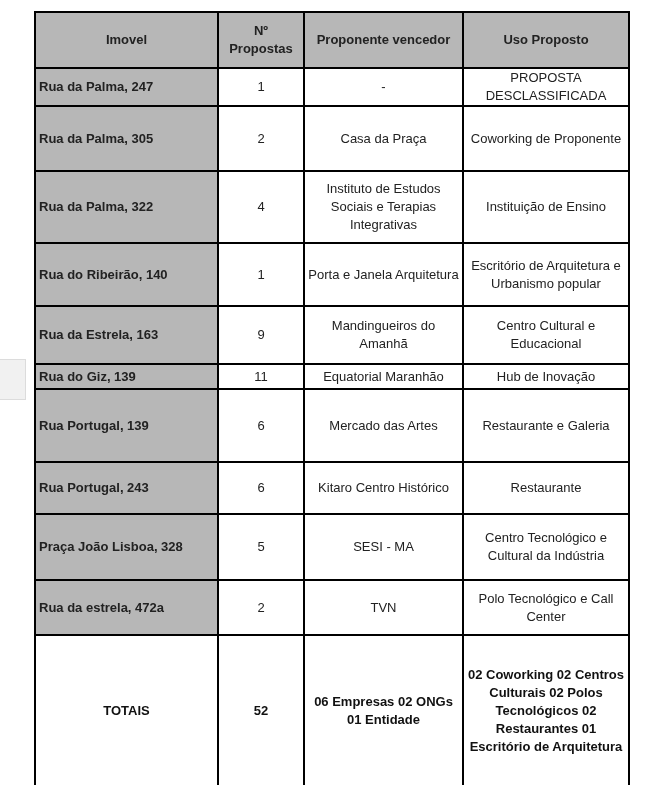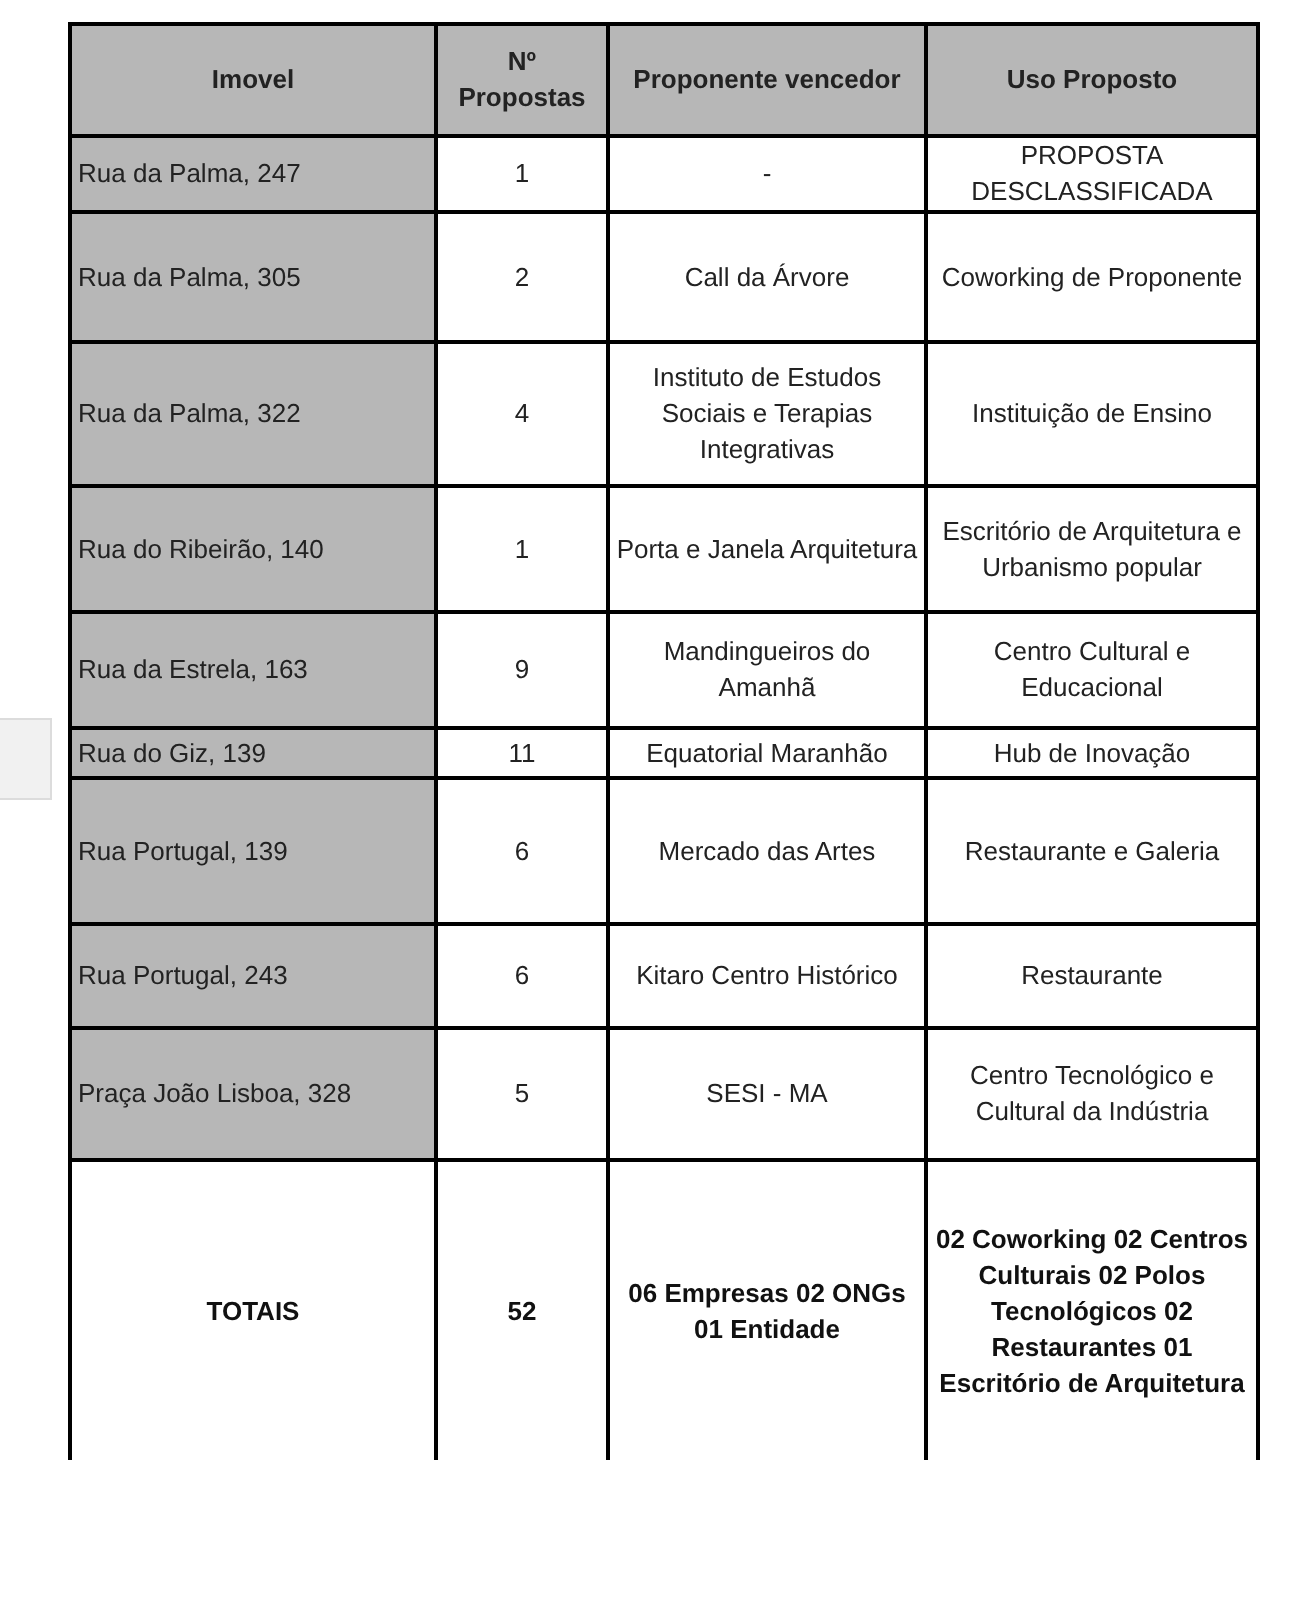--- a/index.html
+++ b/index.html
@@ -49,21 +49,21 @@
       font-weight: normal;
     }
     th {
       background: #b7b7b7;
       font-weight: bold;
       color: #222;
     }
     td.addr {
       background: #b7b7b7;
       text-align: left;
-      font-weight: normal;
+      font-weight: bold;
       color: #222;
     }
     tr.totals td {
       font-weight: bold;
       border-bottom: none;
       color: #111;
     }
     tr.totals td.addr-total {
       background: #fff;
       text-align: center;
@@ -93,21 +93,21 @@
     <tbody>
       <tr style="height:37px">
         <td class="addr">Rua da Palma, 247</td>
         <td>1</td>
         <td>-</td>
         <td>PROPOSTA DESCLASSIFICADA</td>
       </tr>
       <tr style="height:65px">
         <td class="addr">Rua da Palma, 305</td>
         <td>2</td>
-        <td>Call da Árvore</td>
+        <td>Casa da Praça</td>
         <td>Coworking de Proponente</td>
       </tr>
       <tr style="height:72px">
         <td class="addr">Rua da Palma, 322</td>
         <td>4</td>
         <td>Instituto de Estudos Sociais e Terapias Integrativas</td>
         <td>Instituição de Ensino</td>
       </tr>
       <tr style="height:63px">
         <td class="addr">Rua do Ribeirão, 140</td>
@@ -138,20 +138,26 @@
         <td>6</td>
         <td>Kitaro Centro Histórico</td>
         <td>Restaurante</td>
       </tr>
       <tr style="height:66px">
         <td class="addr">Praça João Lisboa, 328</td>
         <td>5</td>
         <td>SESI - MA</td>
         <td>Centro Tecnológico e Cultural da Indústria</td>
       </tr>
+      <tr style="height:55px">
+        <td class="addr">Rua da estrela, 472a</td>
+        <td>2</td>
+        <td>TVN</td>
+        <td>Polo Tecnológico e Call Center</td>
+      </tr>
       <tr class="totals" style="height:150px">
         <td class="addr-total">TOTAIS</td>
         <td>52</td>
         <td>06 Empresas 02 ONGs 01 Entidade</td>
         <td>02 Coworking 02 Centros Culturais 02 Polos Tecnológicos 02 Restaurantes 01 Escritório de Arquitetura</td>
       </tr>
     </tbody>
   </table>
 </div>
 

